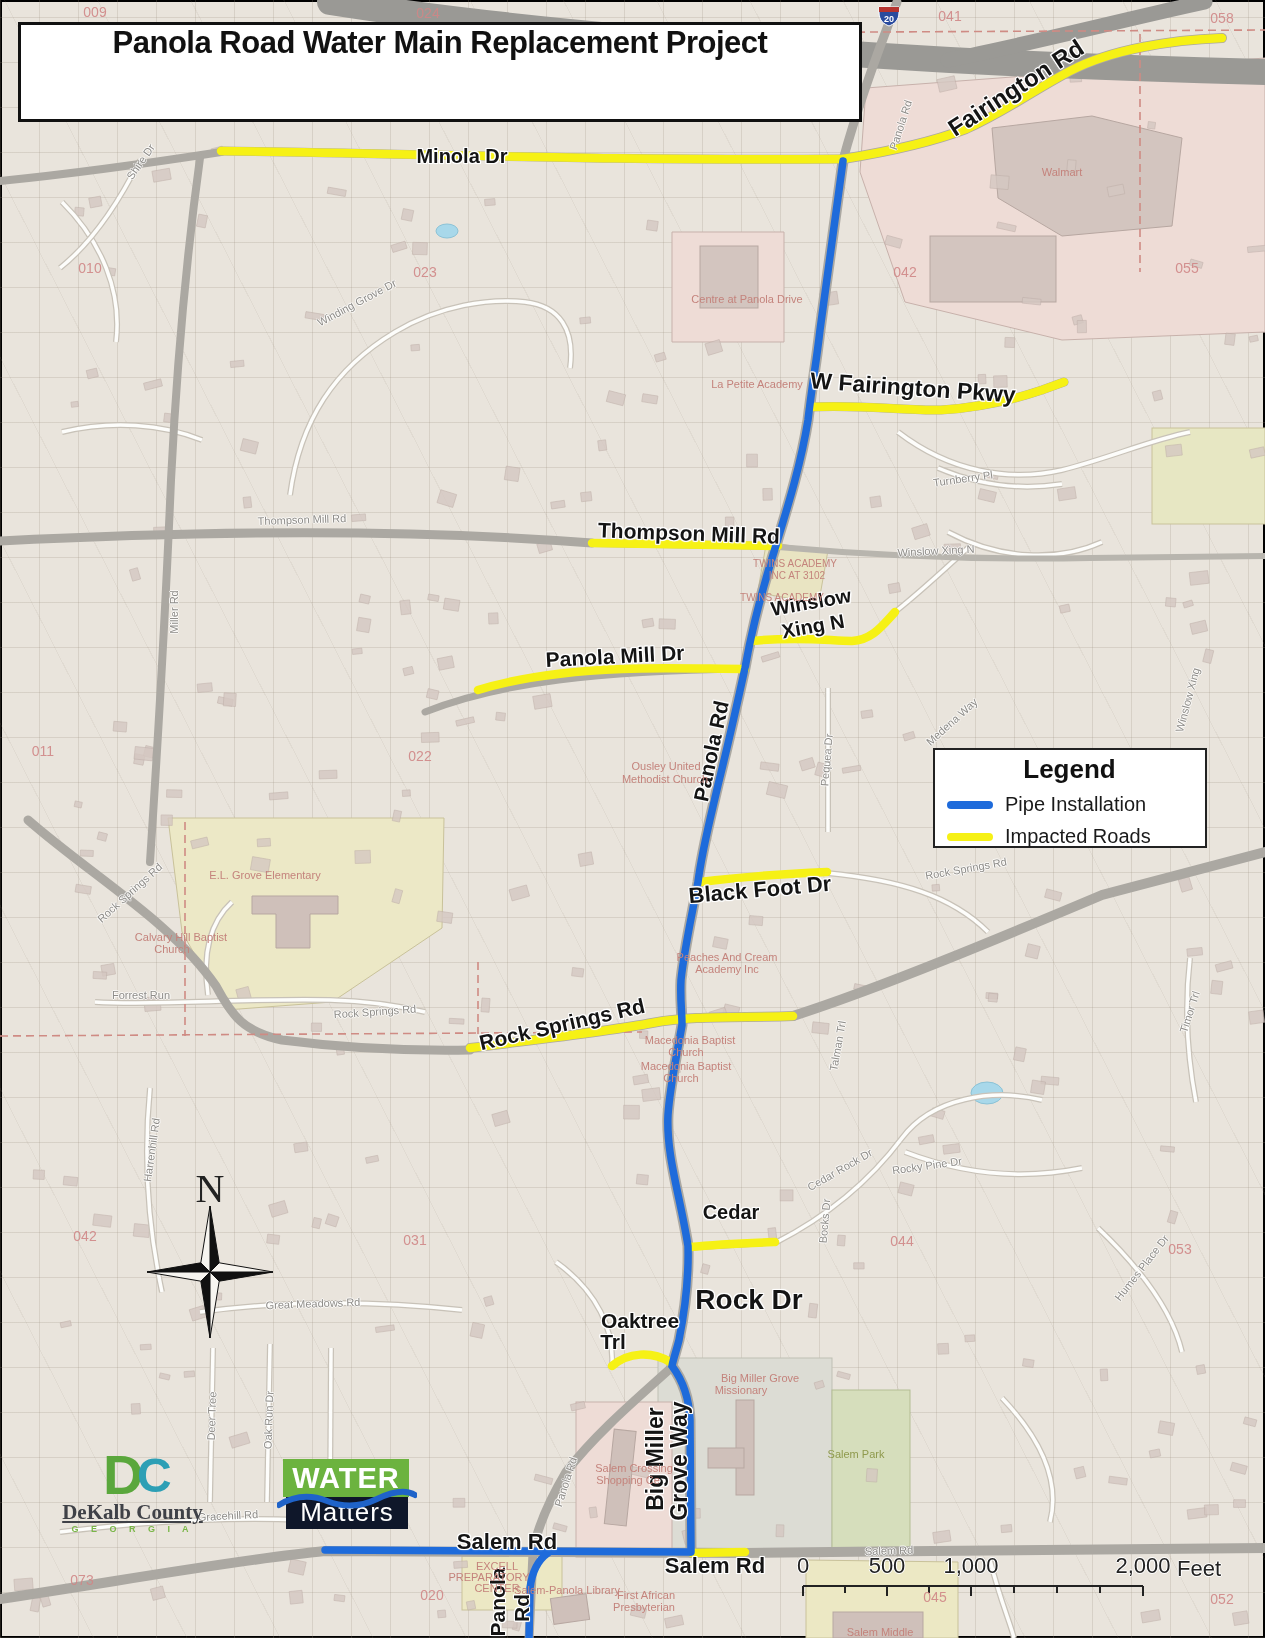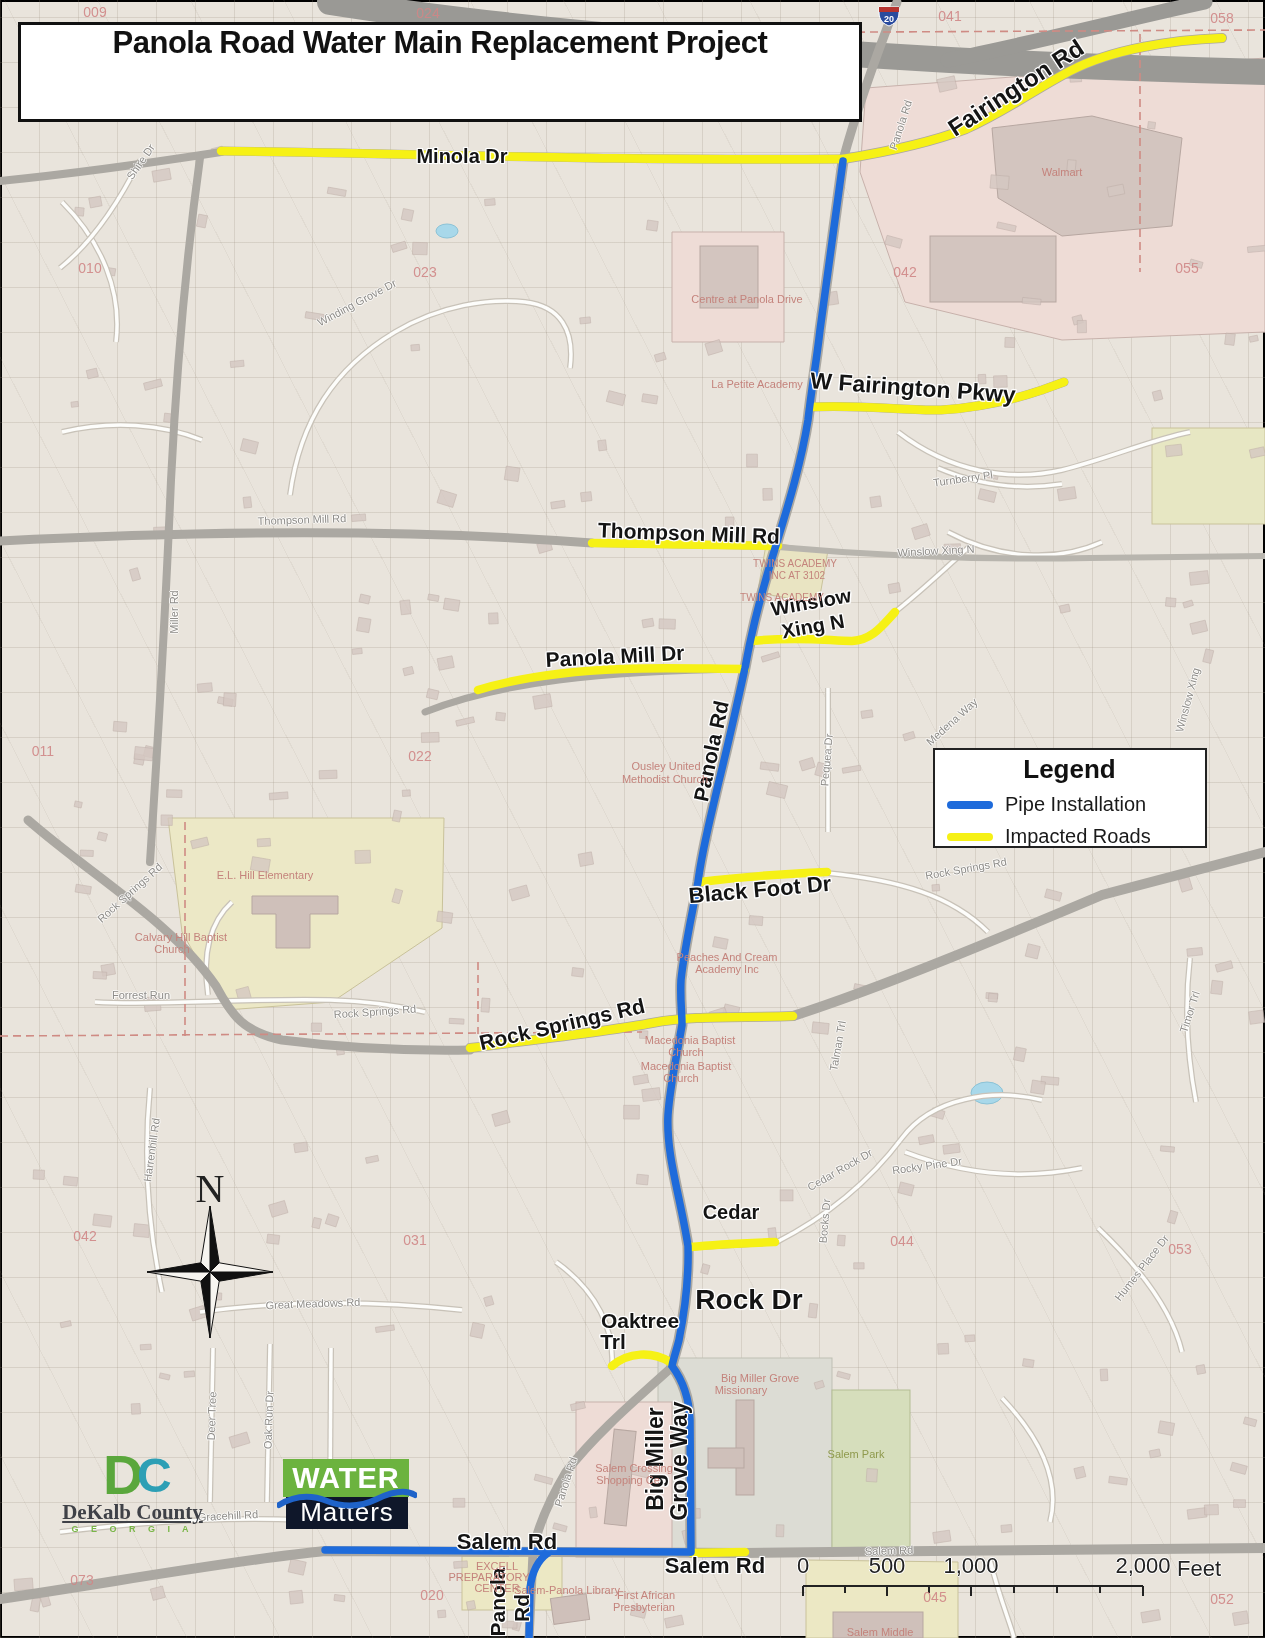--- a/index.html
+++ b/index.html
@@ -518,21 +518,21 @@
       <div class="lbl g" style="left: 566px; top: 1482px; font-size: 11px; transform: translate(-50%, -50%) rotate(-72deg);">Panola Rd</div>
       <div class="lbl g" style="left: 889px; top: 1551px; font-size: 11px; transform: translate(-50%, -50%) rotate(-2deg);">Salem Rd</div>
       <div class="lbl p" style="left: 1062px; top: 172px; font-size: 11px; transform: translate(-50%, -50%) rotate(0deg);">Walmart</div>
       <div class="lbl p" style="left: 747px; top: 299px; font-size: 11px; transform: translate(-50%, -50%) rotate(0deg);">Centre at Panola Drive</div>
       <div class="lbl p" style="left: 757px; top: 384px; font-size: 11px; transform: translate(-50%, -50%) rotate(0deg);">La Petite Academy</div>
       <div class="lbl p" style="left: 795px; top: 564px; font-size: 10px; transform: translate(-50%, -50%) rotate(0deg);">TWINS ACADEMY</div>
       <div class="lbl p" style="left: 797px; top: 576px; font-size: 10px; transform: translate(-50%, -50%) rotate(0deg);">INC AT 3102</div>
       <div class="lbl p" style="left: 782px; top: 598px; font-size: 10px; transform: translate(-50%, -50%) rotate(0deg);">TWINS ACADEMY</div>
       <div class="lbl p" style="left: 666px; top: 766px; font-size: 11px; transform: translate(-50%, -50%) rotate(0deg);">Ousley United</div>
       <div class="lbl p" style="left: 665px; top: 779px; font-size: 11px; transform: translate(-50%, -50%) rotate(0deg);">Methodist Church</div>
-      <div class="lbl p" style="left: 265px; top: 875px; font-size: 11px; transform: translate(-50%, -50%) rotate(0deg);">E.L. Hill Elementary</div>
+      <div class="lbl p" style="left: 265px; top: 875px; font-size: 11px; transform: translate(-50%, -50%) rotate(0deg);">E.L. Grove Elementary</div>
       <div class="lbl p" style="left: 181px; top: 937px; font-size: 11px; transform: translate(-50%, -50%) rotate(0deg);">Calvary Hill Baptist</div>
       <div class="lbl p" style="left: 172px; top: 949px; font-size: 11px; transform: translate(-50%, -50%) rotate(0deg);">Church</div>
       <div class="lbl p" style="left: 727px; top: 957px; font-size: 11px; transform: translate(-50%, -50%) rotate(0deg);">Peaches And Cream</div>
       <div class="lbl p" style="left: 727px; top: 969px; font-size: 11px; transform: translate(-50%, -50%) rotate(0deg);">Academy Inc</div>
       <div class="lbl p" style="left: 690px; top: 1040px; font-size: 11px; transform: translate(-50%, -50%) rotate(0deg);">Macedonia Baptist</div>
       <div class="lbl p" style="left: 686px; top: 1052px; font-size: 11px; transform: translate(-50%, -50%) rotate(0deg);">Church</div>
       <div class="lbl p" style="left: 686px; top: 1066px; font-size: 11px; transform: translate(-50%, -50%) rotate(0deg);">Macedonia Baptist</div>
       <div class="lbl p" style="left: 681px; top: 1078px; font-size: 11px; transform: translate(-50%, -50%) rotate(0deg);">Church</div>
       <div class="lbl p" style="left: 744px; top: 1378px; font-size: 11px; transform: translate(-50%, -50%) rotate(0deg); margin-left: 16px;">Big Miller Grove</div>
       <div class="lbl p" style="left: 741px; top: 1390px; font-size: 11px; transform: translate(-50%, -50%) rotate(0deg);">Missionary</div>

